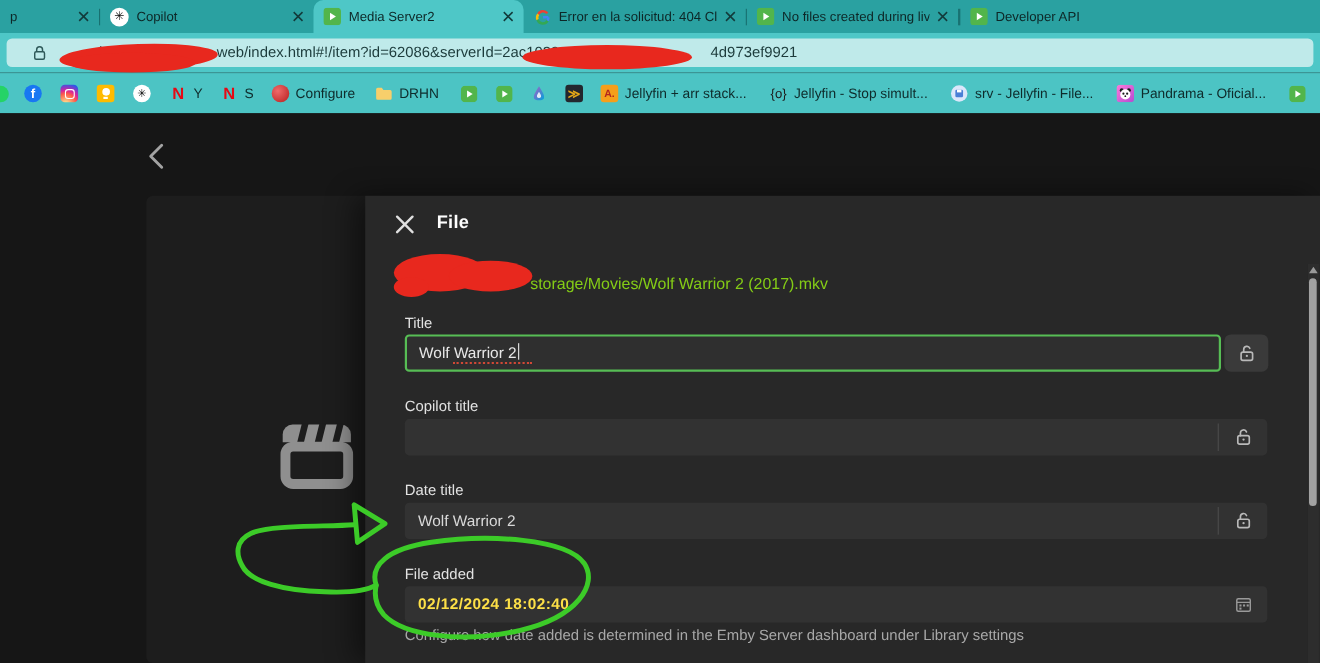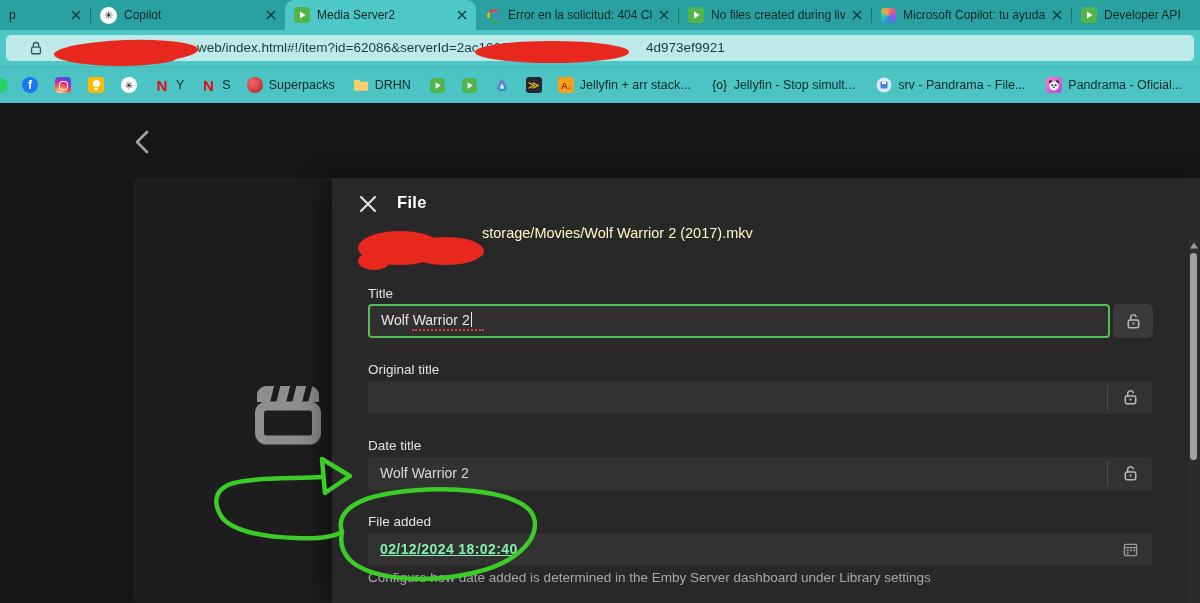--- a/index.html
+++ b/index.html
@@ -29,31 +29,31 @@
   .side-green { position:absolute; left:0; top:121px; width:58px; height:34px; background:#3a7d33; border-radius:0 10px 10px 0; }
   .side-chev { position:absolute; left:28px; }
   .side-label { position:absolute; left:0; font-size:13.5px; color:#8f8f8f; white-space:nowrap; }
 
   .poster-card { position:absolute; left:133px; top:75px; width:324px; height:425px; background:#1d1d1d; border-radius:6px; }
 
   
   .dialog { position:absolute; left:332px; top:75px; width:868px; height:425px; background:#282828; box-shadow:-10px 0 24px rgba(0,0,0,.45); }
   .dlg-title { position:absolute; left:65px; top:15px; font-size:16.5px; font-weight:bold; color:#fdfdfd; letter-spacing:.3px; }
   .dlg-x { position:absolute; left:27px; top:17px; cursor:pointer; }
-  .dlg-path { position:absolute; left:150px; top:47px; font-size:14.5px; color:#fef9c3; }
+  .dlg-path { position:absolute; left:150px; top:73px; font-size:14.5px; color:#84cc16; }
 
   .flabel { position:absolute; left:36px; font-size:13.5px; color:#e2e2e2; }
   .fbar { position:absolute; left:36px; width:784px; height:33px; background:#323232; border-radius:4px; font-size:14px; color:#d9d9d9; line-height:33px; padding-left:12px; }
   .fbar .divider { position:absolute; right:44px; top:4px; bottom:4px; width:1px; background:#4d4d4d; }
   .fbar .lockslot { position:absolute; right:0; top:0; width:44px; height:33px; display:flex; align-items:center; justify-content:center; }
   .titlefield { position:absolute; left:36px; width:742px; height:34px; background:#2f2f2f; border:2px solid #57bd55; border-radius:4px; font-size:14px; color:#e8e8e8; line-height:29px; padding-left:11px; }
   .lockbox { position:absolute; left:781px; width:40px; height:34px; background:#3a3a3a; border-radius:6px; display:flex; align-items:center; justify-content:center; }
   .caret { display:inline-block; width:1.5px; height:15px; background:#e9e9e9; vertical-align:-2px; margin-left:1px; }
   .squiggle { position:absolute; left:42px; bottom:5px; width:72px; border-bottom:2px dotted #d14836; }
-  .datetext { font-weight:bold; color:#86efac; letter-spacing:.4px;text-decoration:underline; }
+  .datetext { font-weight:bold; color:#fde047; letter-spacing:.4px; }
   .calico { position:absolute; right:13px; top:8px; }
   .helper { position:absolute; left:36px; top:392px; font-size:13.5px; color:#a8a8a8; }
 
   .sbtrack { position:absolute; left:857px; top:62px; width:10px; height:363px; background:#2d2d2d; }
   .sbthumb { position:absolute; left:1px; top:13px; width:7px; height:207px; background:#a2a2a2; border-radius:4px; }
   .sbarrow { position:absolute; left:1px; top:2px; }
 
   .overlay { position:absolute; inset:0; pointer-events:none; z-index:40; }
   .backbtn { position:absolute; left:132px; top:26px; }
 </style>
@@ -110,27 +110,20 @@
             <rect width="16" height="16" rx="3.5" fill="#52b54b"></rect>
             <path d="M6,4.6 11.4,8 6,11.4 Z" fill="#fff"></path>
           </svg>
         </span>
       <span class="tlabel">No files created during live</span>
       <svg class="closex" width="10" height="10" viewBox="0 0 10 10">
           <path d="M1,1 9,9 M9,1 1,9" stroke="#123b3b" stroke-width="1.4"></path>
         </svg>
     </div>
     <div class="tabsep"></div>
-    <div class="tab" style="width:199px">
-      <span class="fico" style="width:15px;height:15px;border-radius:4px;background:conic-gradient(from 40deg,#e5588c,#8a57e8,#2e8ae6,#30c6b0,#f2a93b,#e5588c);"></span>
-      <span class="tlabel">Microsoft Copilot: tu ayuda</span>
-      <svg class="closex" width="10" height="10" viewBox="0 0 10 10">
-          <path d="M1,1 9,9 M9,1 1,9" stroke="#123b3b" stroke-width="1.4"></path>
-        </svg>
-    </div>
     <div class="tabsep"></div>
     <div class="tab" style="width:117px">
       <span class="fico">
           <svg width="16" height="16" viewBox="0 0 16 16">
             <rect width="16" height="16" rx="3.5" fill="#52b54b"></rect>
             <path d="M6,4.6 11.4,8 6,11.4 Z" fill="#fff"></path>
           </svg>
         </span>
       <span class="tlabel">Developer API - E</span>
     </div>
@@ -172,21 +165,21 @@
     <div class="bm" style="margin-right:16px">
       <span class="fico" style="color:#e50914;font-weight:800;font-size:15px;justify-content:center;">N</span>
       <span>Y</span>
     </div>
     <div class="bm" style="margin-right:16px">
       <span class="fico" style="color:#e50914;font-weight:800;font-size:15px;justify-content:center;">N</span>
       <span>S</span>
     </div>
     <div class="bm" style="margin-right:18px">
       <span class="fico" style="width:16px;height:16px;border-radius:50%;background:radial-gradient(circle at 35% 35%,#ef6a6a,#b71c1c);"></span>
-      <span>Superpacks</span>
+      <span>Configure</span>
     </div>
     <div class="bm" style="margin-right:19px">
       <span class="fico">
           <svg width="17" height="14" viewBox="0 0 17 14">
             <path d="M1,3 a1.5,1.5 0 0 1 1.5,-1.5 h4 l1.5,2 h6.5 a1.5,1.5 0 0 1 1.5,1.5 v6.5 a1.5,1.5 0 0 1 -1.5,1.5 h-12 a1.5,1.5 0 0 1 -1.5,-1.5 z" fill="#f7cf6b"></path>
           </svg>
         </span>
       <span>DRHN</span>
     </div>
     <div class="bm" style="margin-right:16px">
@@ -231,21 +224,21 @@
       <span>Jellyfin - Stop simult...</span>
     </div>
     <div class="bm" style="margin-right:21px">
       <span class="fico">
           <svg width="16" height="16" viewBox="0 0 16 16">
             <circle cx="8" cy="8" r="7.5" fill="#dbe7fb"></circle>
             <rect x="4.5" y="4.5" width="7" height="7" rx="1.2" fill="#4a7fd6"></rect>
             <rect x="6" y="4.5" width="4" height="2.5" fill="#fff"></rect>
           </svg>
         </span>
-      <span>srv - Pandrama - File...</span>
+      <span>srv - Jellyfin - File...</span>
     </div>
     <div class="bm" style="margin-right:21px">
       <span class="fico">
           <svg width="16" height="16" viewBox="0 0 16 16">
             <defs>
               <linearGradient id="pd" x1="0" y1="0" x2="1" y2="1">
                 <stop offset="0" stop-color="#ff7ad9"></stop>
                 <stop offset="1" stop-color="#b44bd2"></stop>
               </linearGradient>
             </defs>
@@ -303,21 +296,21 @@
         <span class="squiggle"></span>
       </div>
       <div class="lockbox" style="top:126px">
         <svg width="19" height="19" viewBox="0 0 20 20">
             <rect x="4.5" y="8.5" width="11" height="8" rx="1.8" fill="none" stroke="#b9b9b9" stroke-width="1.6"></rect>
             <path d="M7,8.5 V6 A3,3 0 0 1 12.8,4.9" fill="none" stroke="#b9b9b9" stroke-width="1.6" stroke-linecap="round"></path>
             <circle cx="10" cy="12.2" r="1.1" fill="#b9b9b9"></circle>
           </svg>
       </div>
 
-      <div class="flabel" style="top:184px">Original title</div>
+      <div class="flabel" style="top:184px">Copilot title</div>
       <div class="fbar" style="top:203px">
         <span></span>
         <span class="divider"></span>
         <span class="lockslot">
             <svg width="19" height="19" viewBox="0 0 20 20">
               <rect x="4.5" y="8.5" width="11" height="8" rx="1.8" fill="none" stroke="#b9b9b9" stroke-width="1.6"></rect>
               <path d="M7,8.5 V6 A3,3 0 0 1 12.8,4.9" fill="none" stroke="#b9b9b9" stroke-width="1.6" stroke-linecap="round"></path>
               <circle cx="10" cy="12.2" r="1.1" fill="#b9b9b9"></circle>
             </svg>
           </span>

